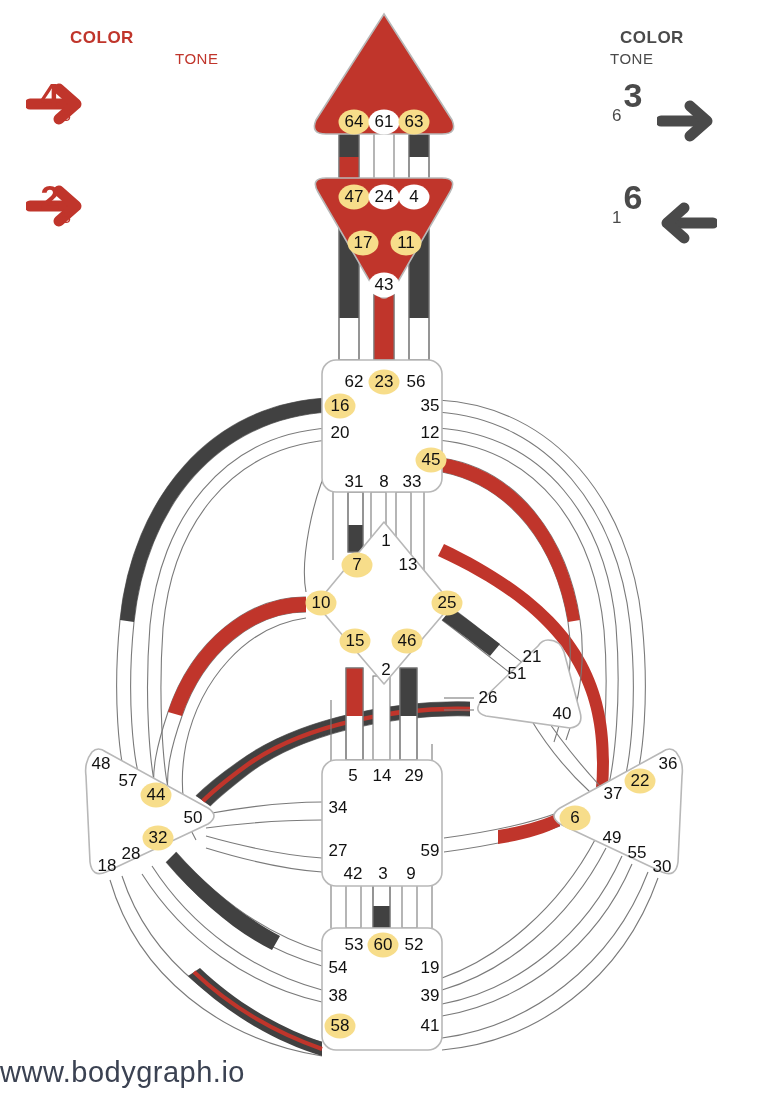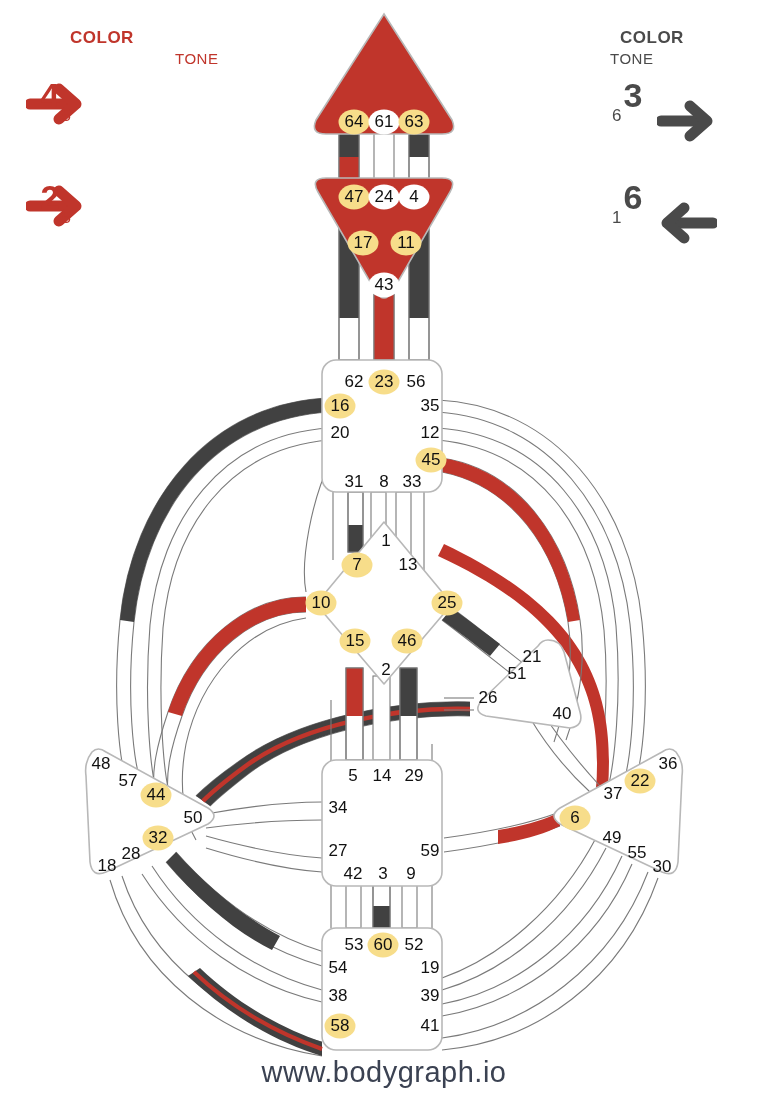--- a/index.html
+++ b/index.html
@@ -7,21 +7,21 @@
        font-family:"Liberation Sans","DejaVu Sans",sans-serif;}
   #stage{position:absolute;left:0;top:0;width:768px;height:1112px;padding-left:32px;}
   svg{position:absolute;left:0;top:0;}
   .var-block{position:absolute;}
   .var-label-color{font-weight:bold;font-size:17px;letter-spacing:.5px;}
   .var-label-tone{font-size:15px;letter-spacing:.5px;margin-left:32px;}
   .var-big{font-size:34px;font-weight:bold;line-height:1;}
   .var-small{font-size:17px;line-height:1;}
   .red{color:#c0352b;}
   .grey{color:#4a4a4a;}
-  .footer{position:absolute;left:0;top:1056px;width:768px;text-align:center;
+  .footer{position:absolute;left:0;top:1056px;width:768px;text-align:left;
           font-size:29px;color:#3b4252;letter-spacing:.5px;}
   .arrow-svg{display:block;}
 </style>
 </head>
 <body>
 
 <div id="stage">
 
   <div class="var-block" style="left:70px;top:28px;">
     <span class="var-label-color red">COLOR</span>

